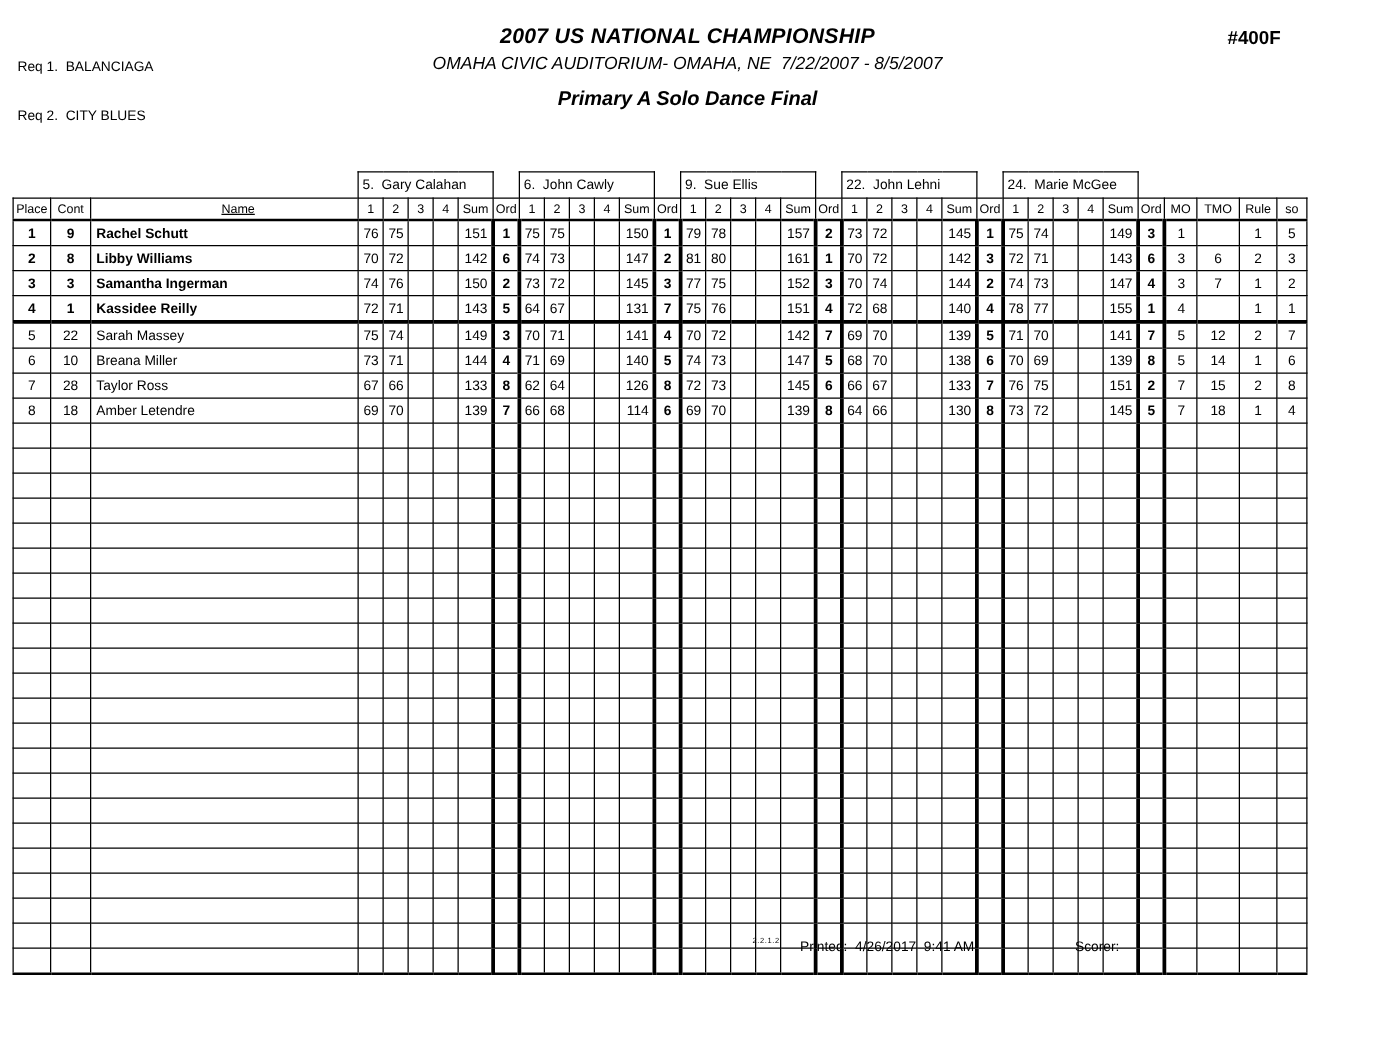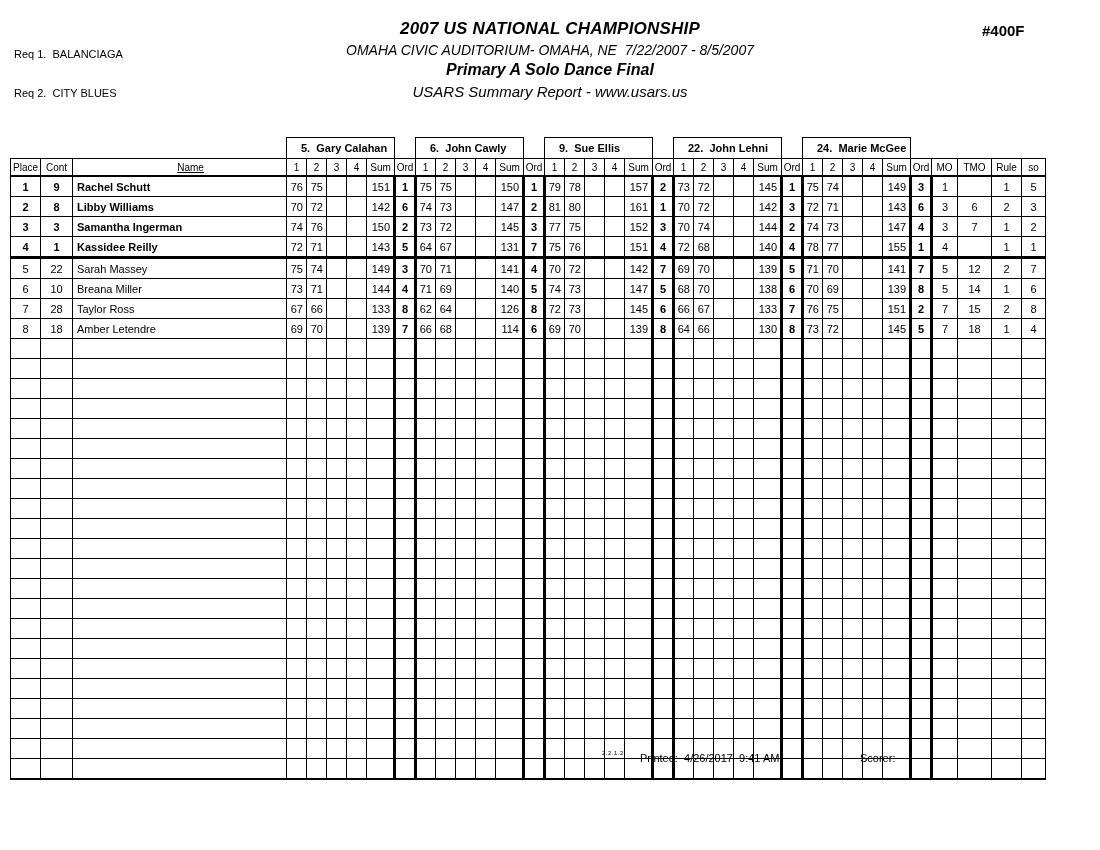--- a/index.html
+++ b/index.html
@@ -3,29 +3,29 @@
 <meta charset="utf-8">
 <style>
   html,body{margin:0;padding:0;background:#fff;}
   .page{position:relative;width:1100px;height:850px;background:#fff;
         font-family:"Liberation Sans","DejaVu Sans",sans-serif;color:#000;overflow:hidden;}
   .req-block{position:absolute;left:14px;top:22px;font-size:11px;line-height:13px;white-space:pre;}
   .event-number{position:absolute;left:982px;top:22px;font-size:15px;font-weight:bold;}
   .title-block{position:absolute;left:0;right:0;top:19px;text-align:center;font-style:italic;}
   .t1{font-size:17px;font-weight:bold;letter-spacing:.2px;}
   .t2{font-size:14px;margin-top:3px;white-space:pre;}
-  .t3{font-size:16px;font-weight:bold;margin-top:3px;}
+  .t3{font-size:16px;font-weight:bold;margin-top:13px;}
   .t4{font-size:15px;margin-top:4px;}
   table.report-table{position:absolute;left:10px;top:137px;border-collapse:collapse;
         table-layout:fixed;font-size:11px;}
   .report-table td,.report-table th{border:1px solid #000;height:19px;padding:0;
         overflow:hidden;white-space:nowrap;font-weight:normal;vertical-align:middle;}
   tr.judge-row td{height:20px;}
   td.nob{border:none;}
-  td.jname{text-align:left;padding-left:14px;font-size:11px;white-space:pre;font-weight:bold;}
+  td.jname{text-align:left;padding-left:3px;font-size:11px;white-space:pre;}
   tr.sub-row th{height:16px;font-size:10px;border-bottom:2px solid #000;text-align:center;}
   th.nameh{text-align:left;padding-left:22px;text-decoration:underline;}
   .ordh,td.ord{border-left:3px solid #000;border-right:3px solid #000;}
   td.ord{font-weight:bold;text-align:center;}
   td.score,td.sum{text-align:right;padding-right:3px;}
   td.place,td.cont,td.tail{text-align:center;}
   td.name{text-align:left;padding-left:4px;}
   tr.boldrow td.place,tr.boldrow td.cont,tr.boldrow td.name{font-weight:bold;}
   tr.sep td{border-bottom:3px solid #000;}
   .report-table tbody tr:last-child td{border-bottom:2px solid #000;}
@@ -40,21 +40,20 @@
 <div class="page">
   <div class="req-block">
     <div>Req 1.  BALANCIAGA</div>
     <div>Req 2.  CITY BLUES</div>
   </div>
   <div class="event-number">#400F</div>
   <div class="title-block">
     <div class="t1">2007 US NATIONAL CHAMPIONSHIP</div>
     <div class="t2">OMAHA CIVIC AUDITORIUM- OMAHA, NE  7/22/2007 - 8/5/2007</div>
     <div class="t3">Primary A Solo Dance Final</div>
-    <div class="t4">USARS Summary Report - www.usars.us</div>
   </div>
 
   <table class="report-table">
       <colgroup>
         <col style="width: 30px;">
         <col style="width: 32px;">
         <col style="width: 214px;">
         <col style="width: 20px;">
         <col style="width: 20px;">
         <col style="width: 20px;">

